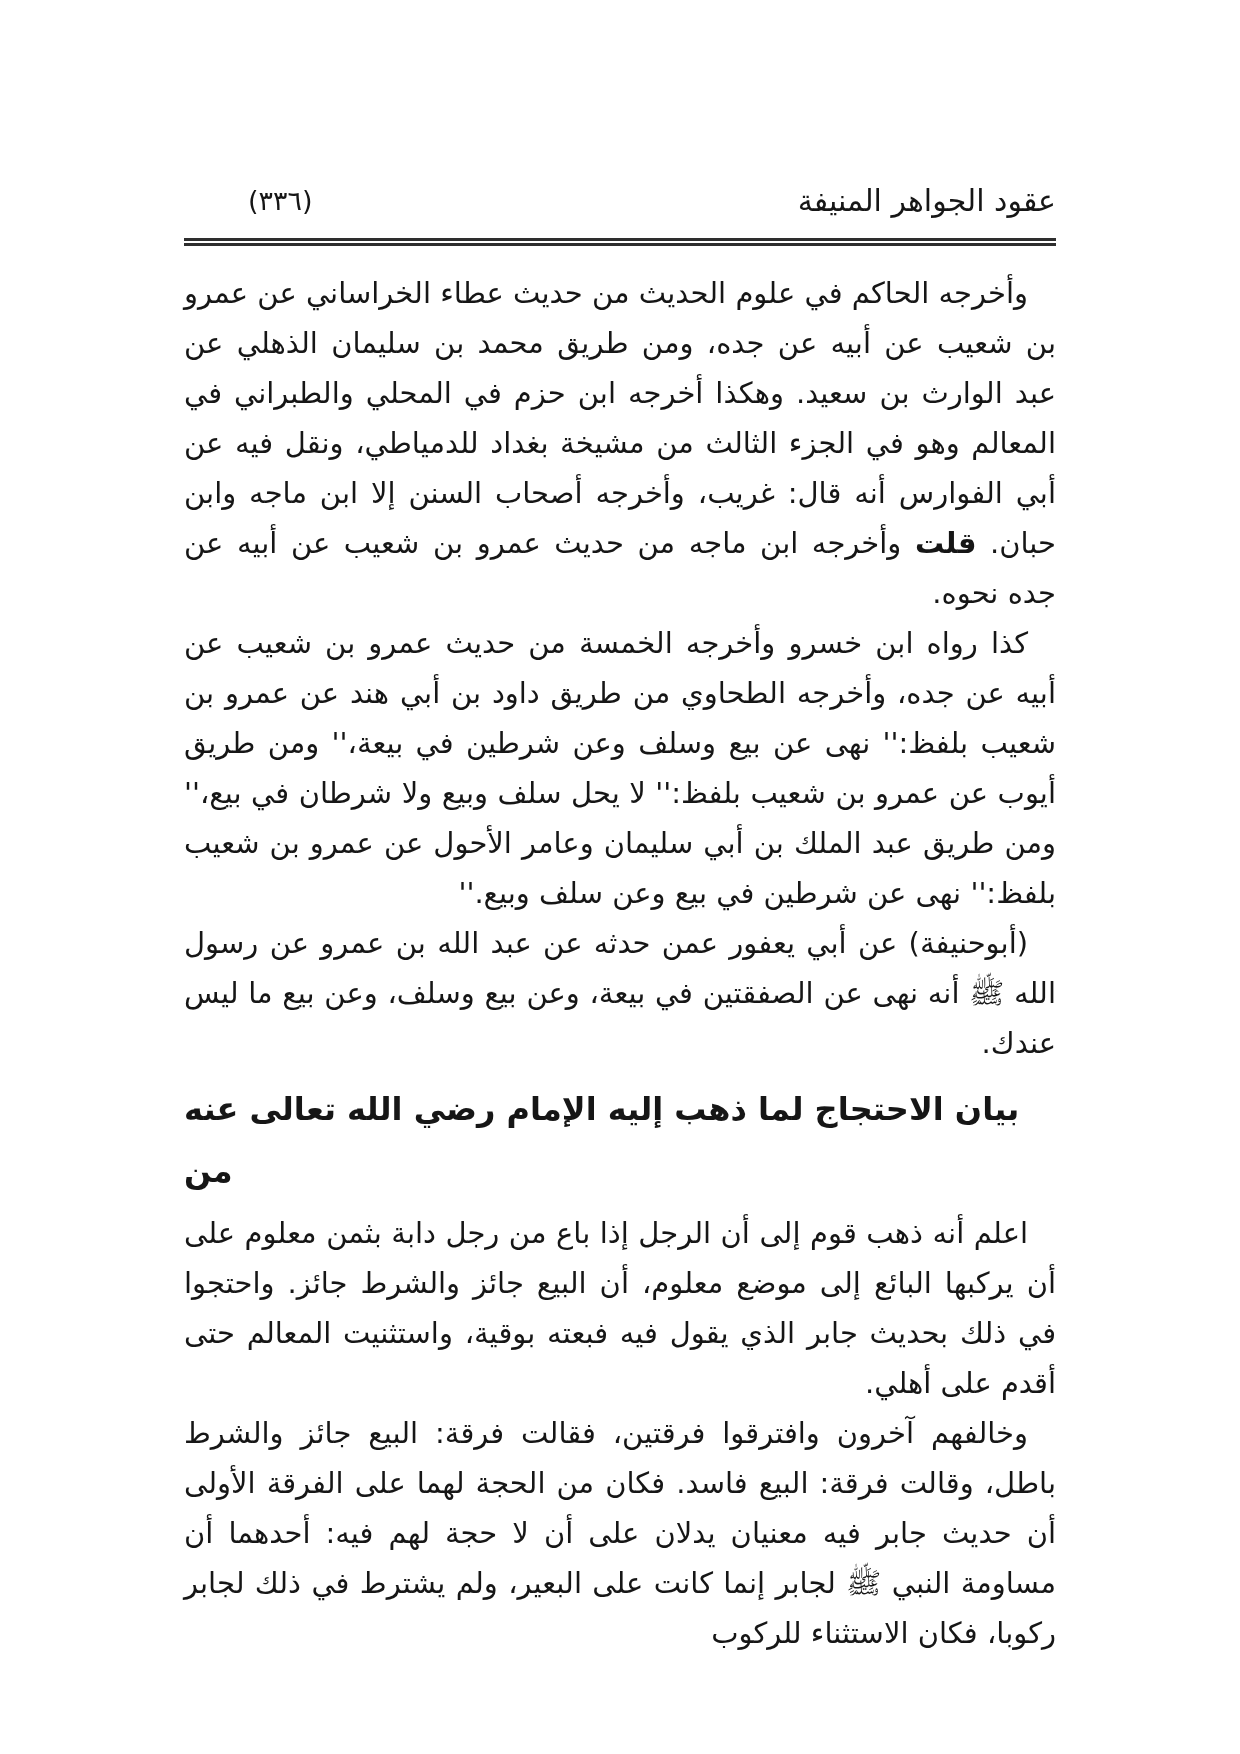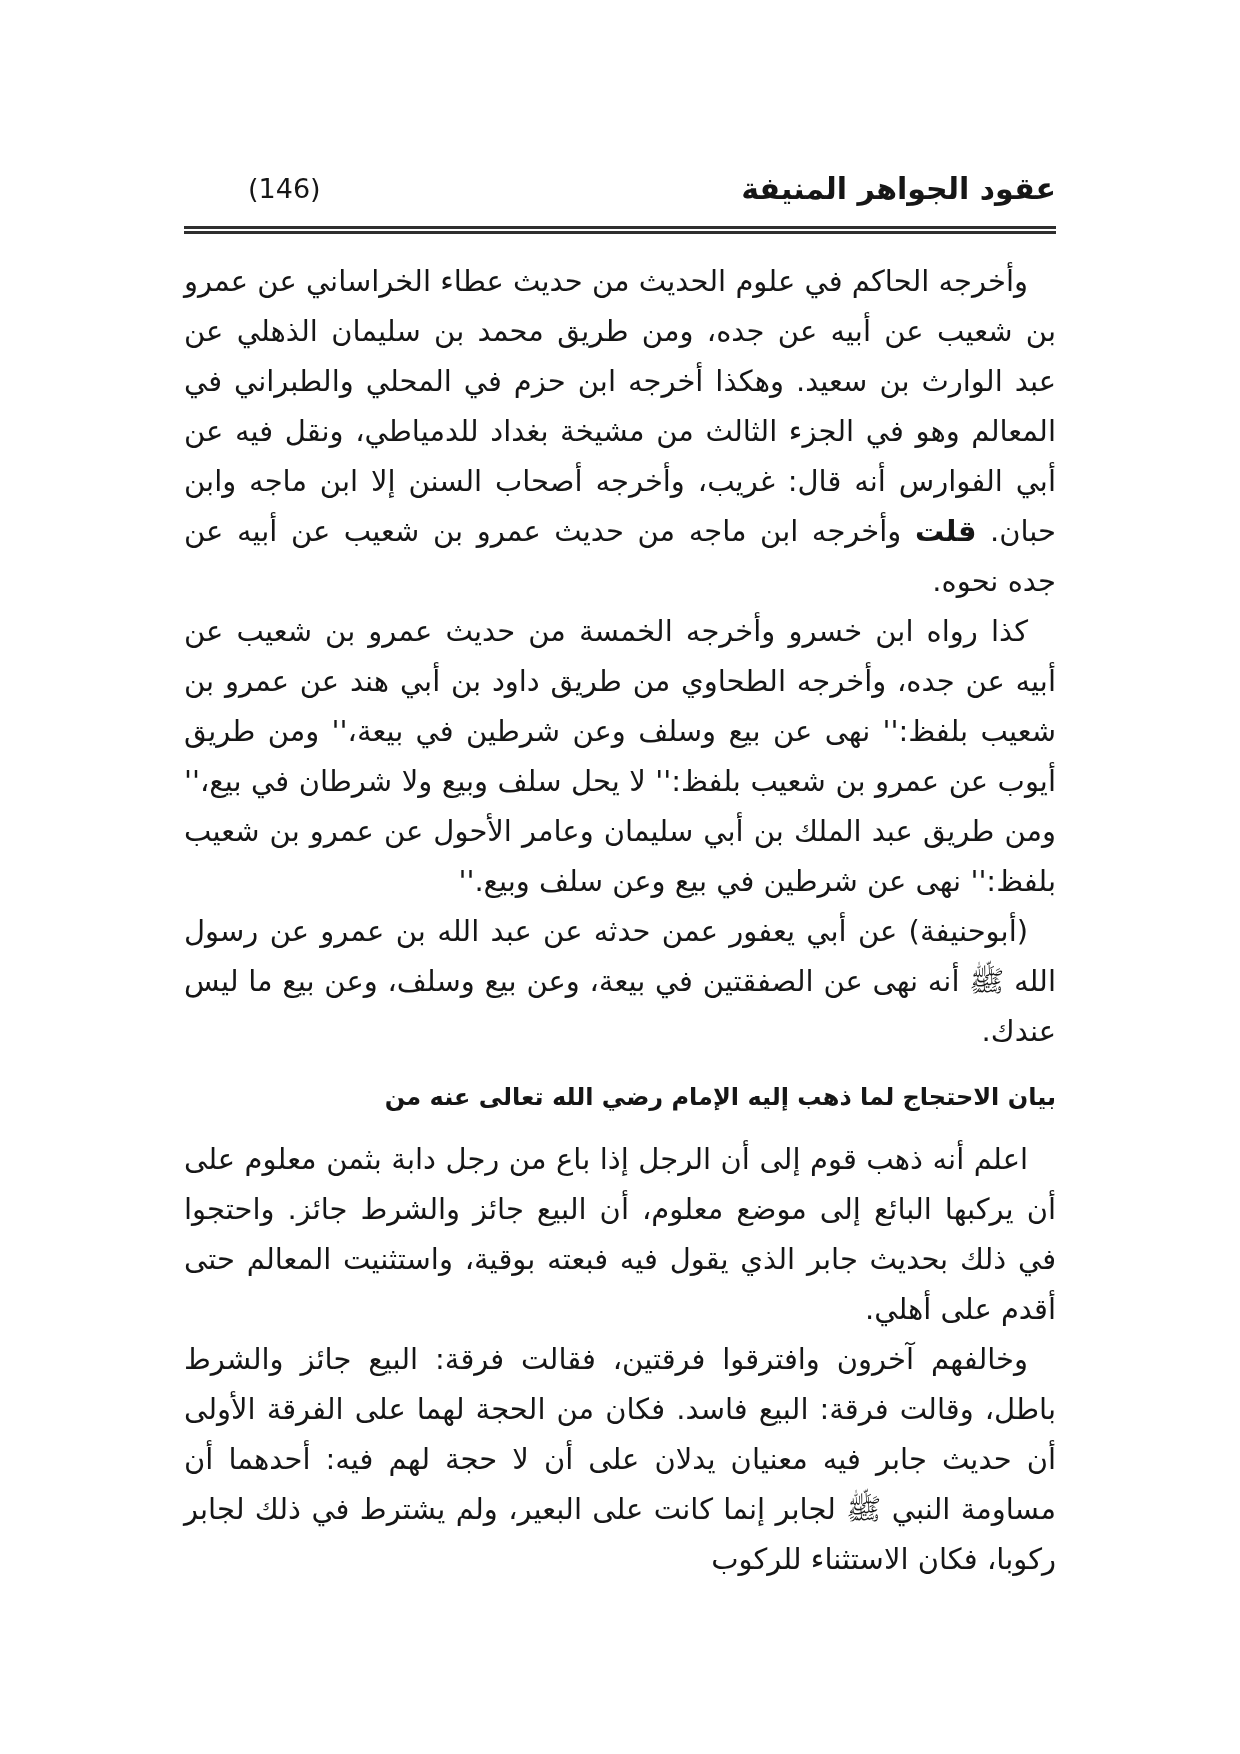--- a/index.html
+++ b/index.html
@@ -28,22 +28,23 @@
     padding-top:166px;
   }
   .page-header{
     display:flex;
     justify-content:space-between;
     align-items:flex-end;
     line-height:46px;
     padding-bottom:14px;
   }
   .book-title{
-    font-weight:bold;
+    font-weight:normal;
     font-size:30px;
+    margin-top:12px;
   }
   .page-number{
     font-size:27px;
     margin-left:64px;
   }
   .header-rule{
     border-top:8px double var(--rule);
     height:0;
   }
   .page-body{
@@ -55,35 +56,35 @@
   }
   .page-body p.para{
     margin:0;
     padding:0;
   }
   .page-body p.para.indent{
     text-indent:28px;
   }
   .section-heading{
     font-weight:bold;
-    font-size:24px;
+    font-size:32px;
     line-height:62px;
-    text-align:right;
+    text-align:left;
     margin:10px 0 6px 0;
   }
 </style>
 </head>
 <body>
 
 <div class="page">
   <div class="content">
 
     <header class="page-header">
       <div class="book-title">عقود الجواهر المنيفة</div>
-      <div class="page-number">(146)</div>
+      <div class="page-number">(٣٣٦)</div>
     </header>
 
     <div class="header-rule"></div>
 
     <main class="page-body">
         <p class="para indent"><span>وأخرجه الحاكم في علوم الحديث من حديث عطاء الخراساني عن عمرو بن شعيب عن أبيه عن جده، ومن طريق محمد بن سليمان الذهلي عن عبد الوارث بن سعيد. وهكذا أخرجه ابن حزم في المحلي والطبراني في المعالم وهو في الجزء الثالث من مشيخة بغداد للدمياطي، ونقل فيه عن أبي الفوارس أنه قال: غريب، وأخرجه أصحاب السنن إلا ابن ماجه وابن حبان. </span><b>قلت</b><span> وأخرجه ابن ماجه من حديث عمرو بن شعيب عن أبيه عن جده نحوه.</span></p>
         <p class="para indent"><span>كذا رواه ابن خسرو وأخرجه الخمسة من حديث عمرو بن شعيب عن أبيه عن جده، وأخرجه الطحاوي من طريق داود بن أبي هند عن عمرو بن شعيب بلفظ:'' نهى عن بيع وسلف وعن شرطين في بيعة،'' ومن طريق أيوب عن عمرو بن شعيب بلفظ:'' لا يحل سلف وبيع ولا شرطان في بيع،'' ومن طريق عبد الملك بن أبي سليمان وعامر الأحول عن عمرو بن شعيب بلفظ:'' نهى عن شرطين في بيع وعن سلف وبيع.''</span></p>
         <p class="para indent"><span>(أبوحنيفة) عن أبي يعفور عمن حدثه عن عبد الله بن عمرو عن رسول الله ﷺ أنه نهى عن الصفقتين في بيعة، وعن بيع وسلف، وعن بيع ما ليس عندك.</span></p>
         <div class="section-heading"><span>بيان الاحتجاج لما ذهب إليه الإمام رضي الله تعالى عنه من</span><br></div>
         <p class="para indent"><span>اعلم أنه ذهب قوم إلى أن الرجل إذا باع من رجل دابة بثمن معلوم على أن يركبها البائع إلى موضع معلوم، أن البيع جائز والشرط جائز. واحتجوا في ذلك بحديث جابر الذي يقول فيه فبعته بوقية، واستثنيت المعالم حتى أقدم على أهلي.</span></p>

